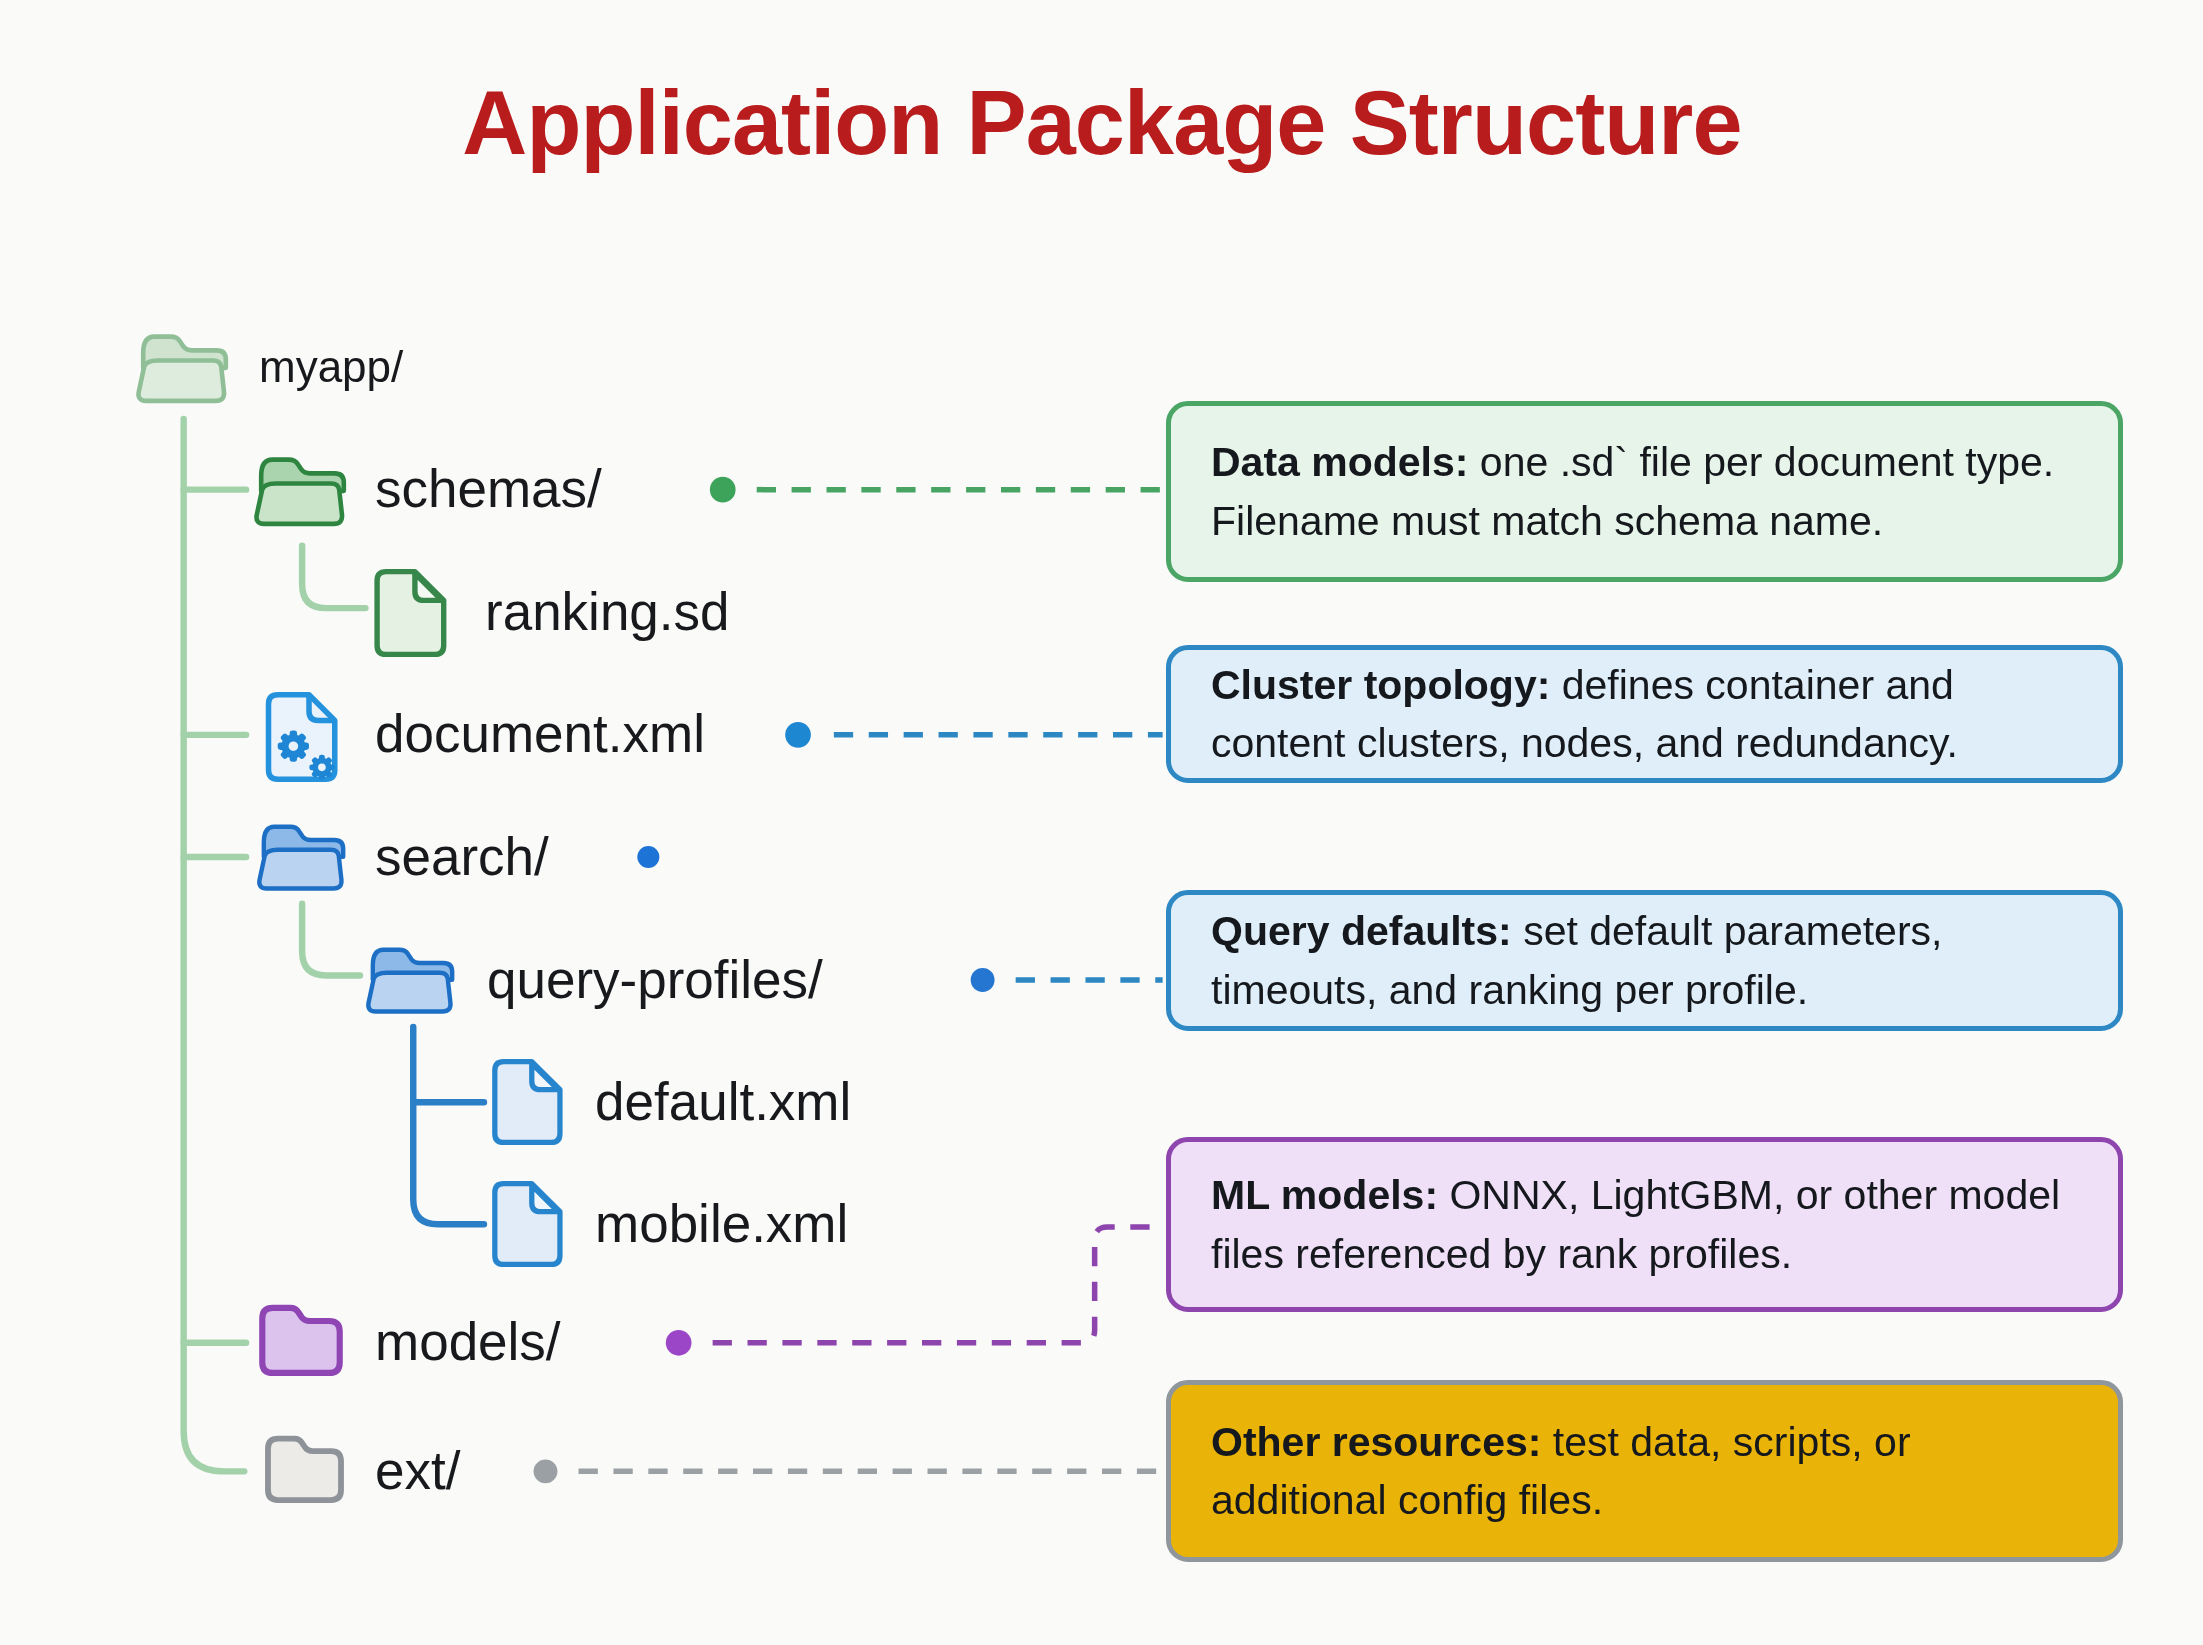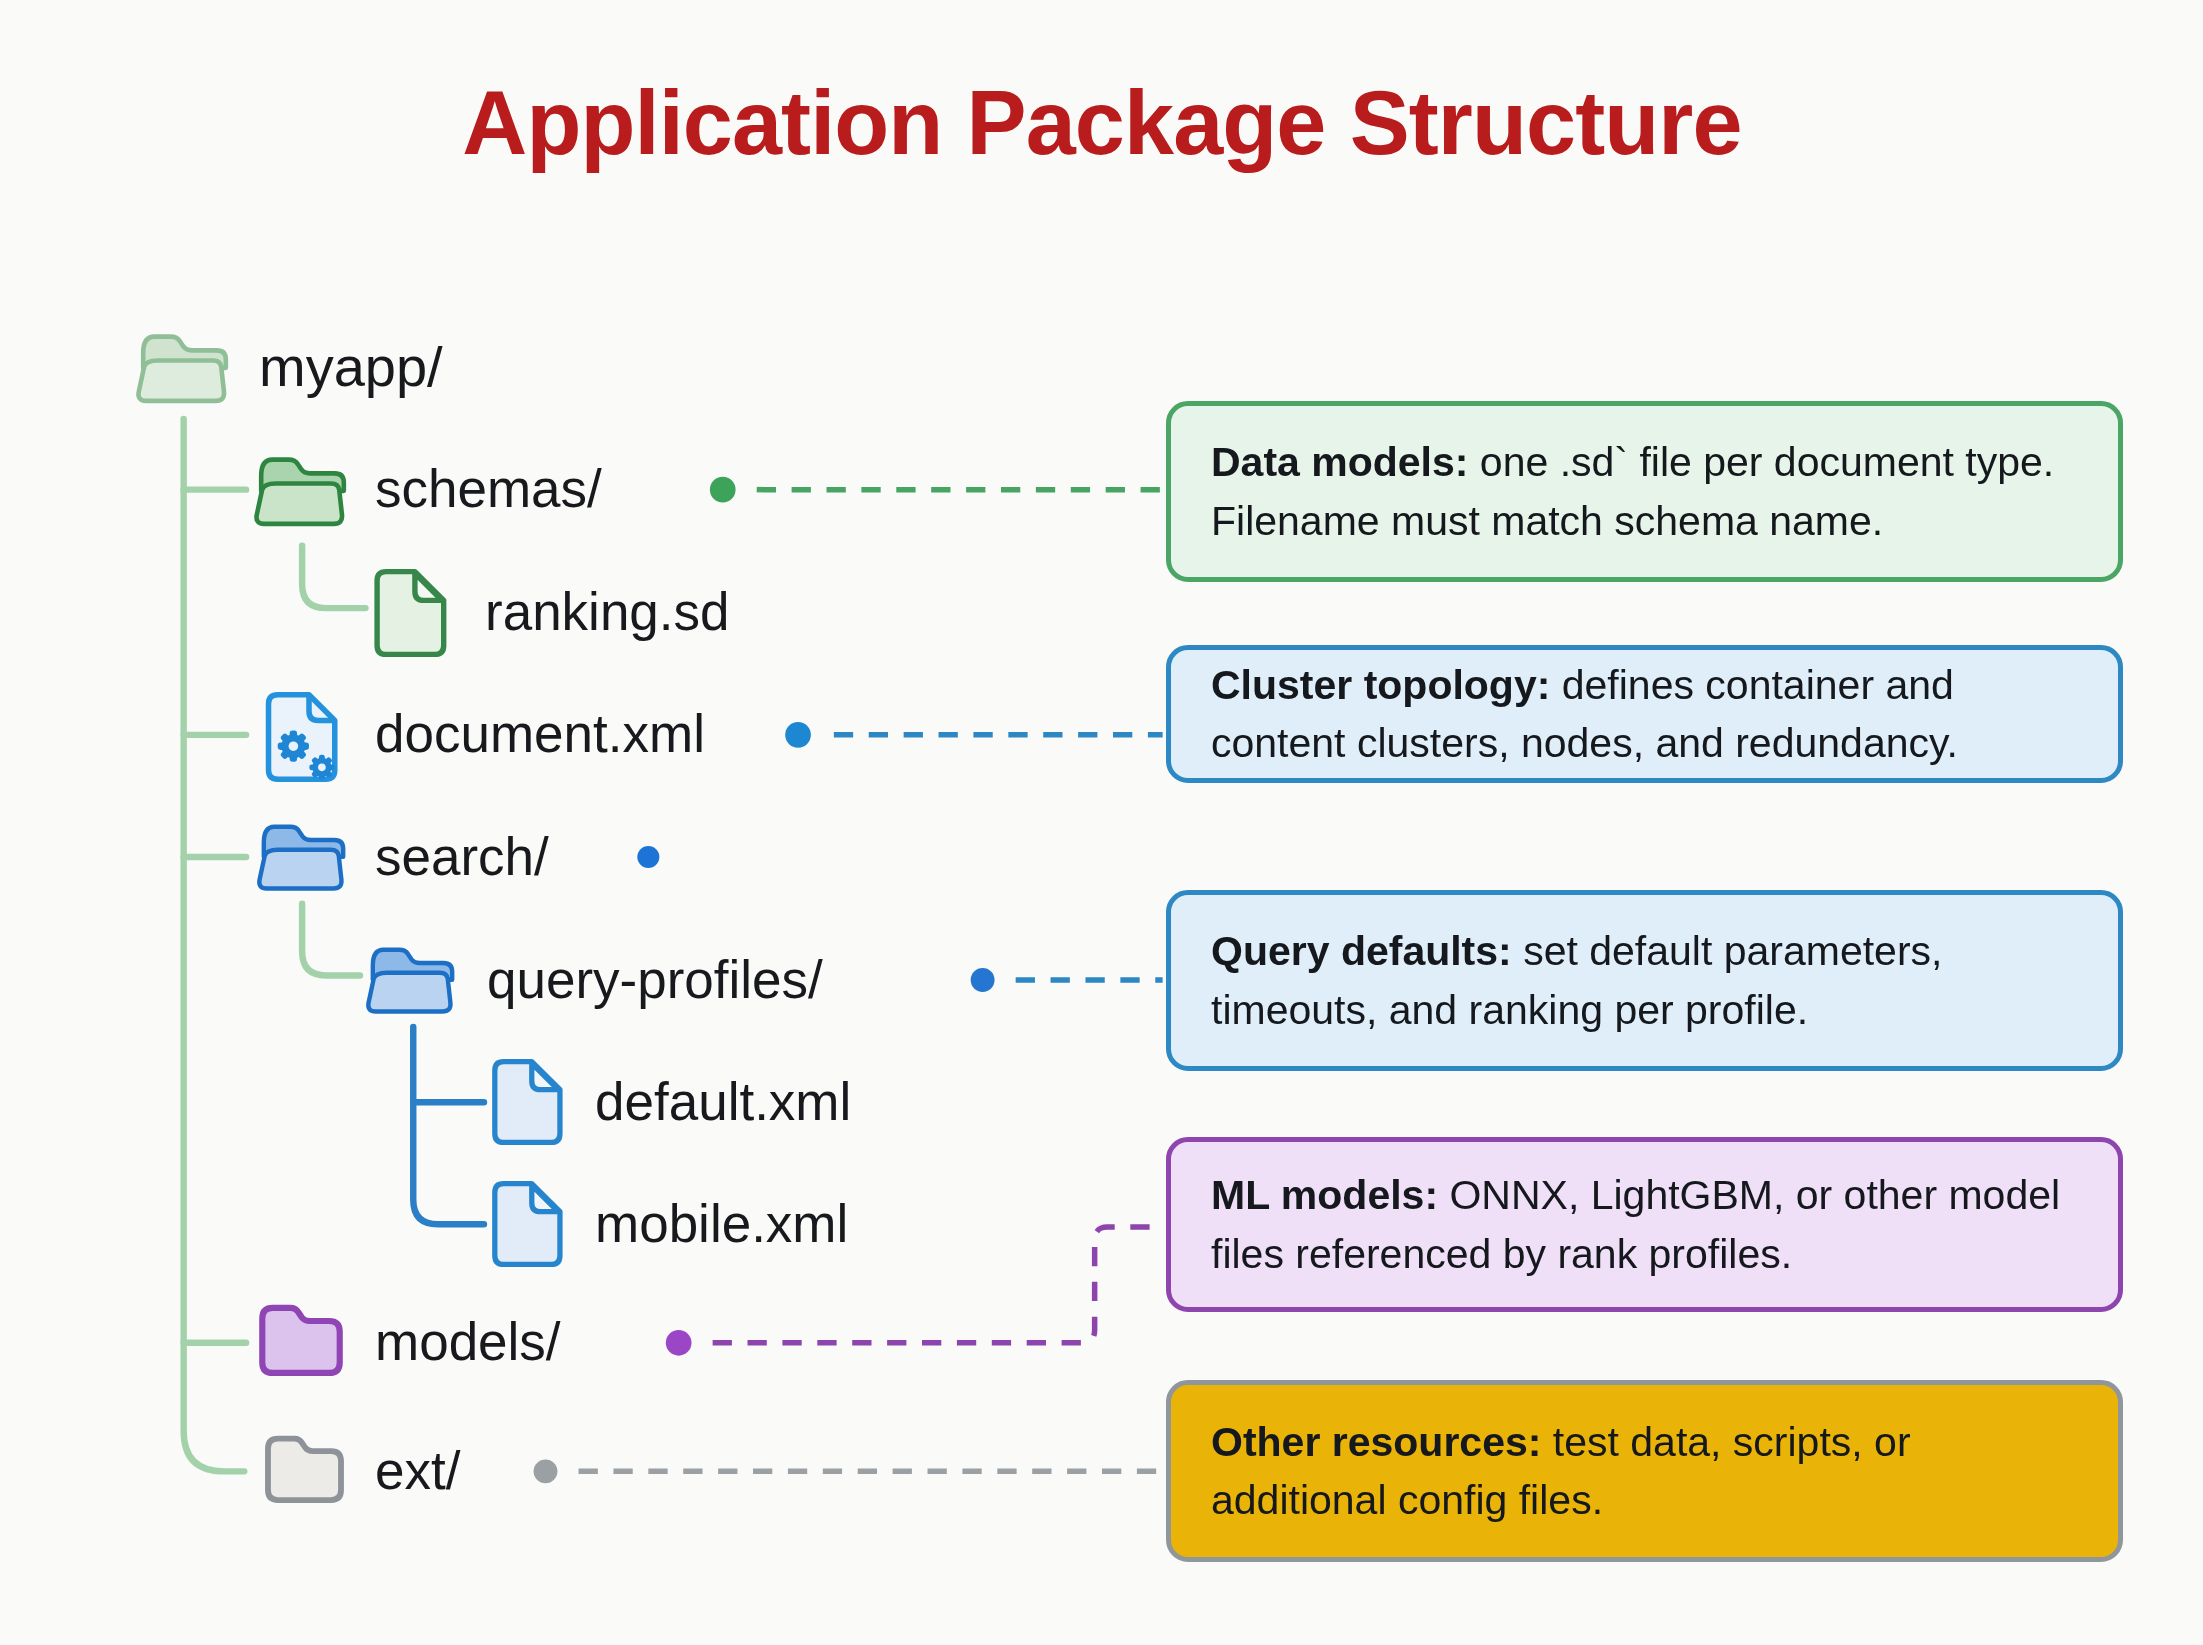--- a/index.html
+++ b/index.html
@@ -14,32 +14,32 @@
     font-size:90px;font-weight:700;letter-spacing:-0.9px;color:#b91c1c;
   }
   svg.overlay{position:absolute;left:0;top:0;width:2204px;height:1646px;z-index:1;}
   .tree-row{position:absolute;z-index:2;}
   .tree-icon{position:absolute;overflow:visible;}
   .tree-icon svg{overflow:visible;display:block;}
   .tree-label{
     position:absolute;transform:translateY(-54%);
     font-size:53px;color:#17191c;white-space:nowrap;
   }
-  .tree-label.root{font-size:56px;}
+  .tree-label.root{font-size:44px;}
   .note-box{
     position:absolute;left:1166px;width:957px;z-index:2;
     border-radius:22px;border:5.5px solid #999;
     display:flex;align-items:center;box-sizing:border-box;
     padding:9.2px 40px;
   }
   .note-text{font-size:41px;line-height:1.42;color:#15181c;}
   .note-lead{font-weight:700;}
   .box-green {border-color:#4ba565;background:#e7f4e9;top:401px;height:181px;}
   .box-blue1 {border-color:#2d88c4;background:#dfeef9;top:645px;height:138px;}
-  .box-blue2 {border-color:#2d88c4;background:#dfeef9;top:890px;height:181px;}
+  .box-blue2 {border-color:#2d88c4;background:#dfeef9;top:890px;height:141px;}
   .box-purple{border-color:#8e45ae;background:#efdff7;top:1137px;height:175px;}
   .box-gray  {border-color:#8f969c;background:#eab308;top:1380px;height:182px;}
 </style>
 </head>
 <body>
 
 <div class="canvas">
 
   <div class="page-title">Application Package Structure</div>
 

